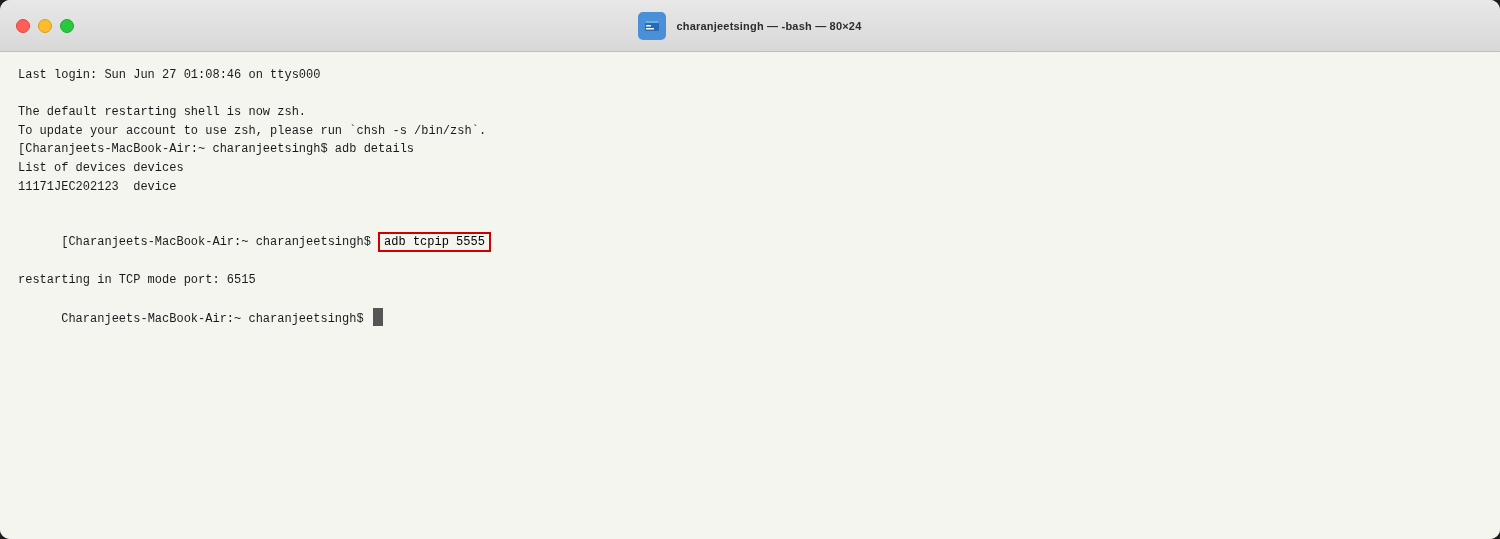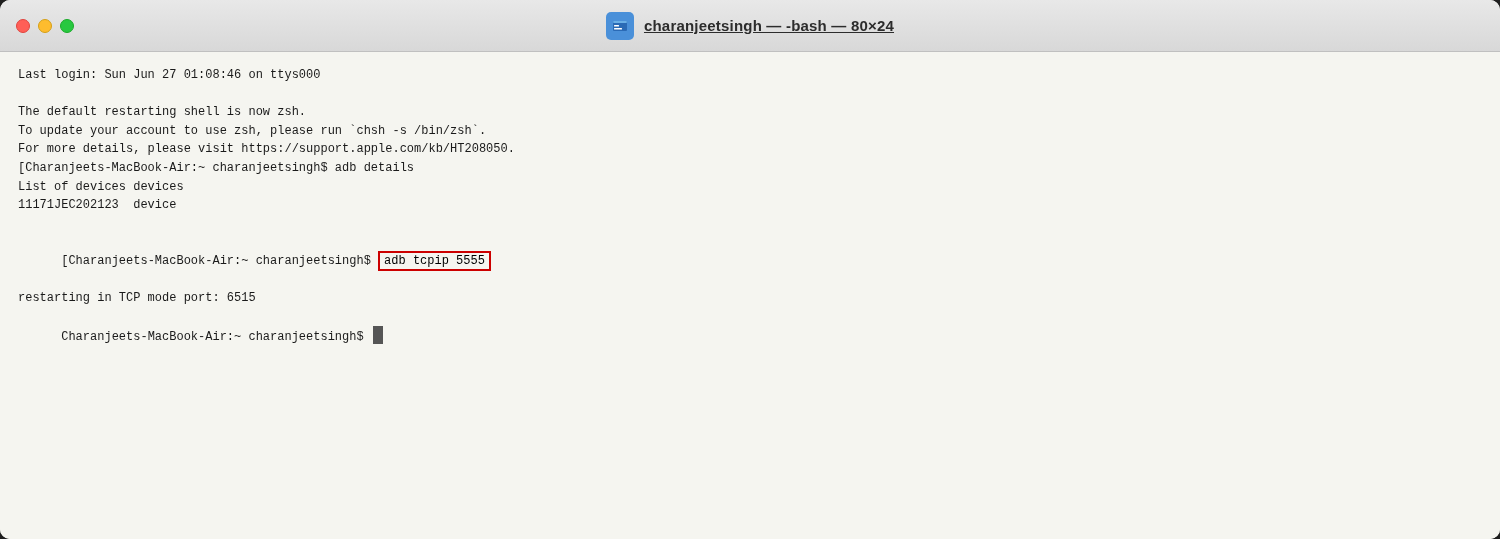--- a/index.html
+++ b/index.html
@@ -78,25 +78,24 @@
       background: #4a90d9;
       border-radius: 5px;
       display: flex;
       align-items: center;
       justify-content: center;
       font-size: 16px;
     }
 
     .title-text {
       font-family: -apple-system, BlinkMacSystemFont, 'Helvetica Neue', sans-serif;
-      font-size: 15px;
+      font-size: 11px;
       font-weight: 600;
       color: #2c2c2c;
       letter-spacing: 0.2px;
-      text-decoration: underline;
     }
 
     .terminal-content {
       flex: 1;
       background: #f5f5f0;
       padding: 14px 18px;
       font-size: 12px;
       line-height: 1.55;
       color: #1a1a1a;
       overflow: hidden;
@@ -150,21 +149,20 @@
       </div>
       <span class="title-text">charanjeetsingh — -bash — 80×24</span>
     </div>
   </div>
 
   <div class="terminal-content">
     <span class="line">Last login: Sun Jun 27 01:08:46 on ttys000</span>
     <span class="empty-line"></span>
     <span class="line">The default restarting shell is now zsh.</span>
     <span class="line">To update your account to use zsh, please run `chsh -s /bin/zsh`.</span>
-    <span class="line">For more details, please visit https://support.apple.com/kb/HT208050.</span>
     <span class="line">[Charanjeets-MacBook-Air:~ charanjeetsingh$ adb details</span>
     <span class="line">List of devices devices</span>
     <span class="line">11171JEC202123  device</span>
     <span class="empty-line"></span>
     <span class="line">
       <span>[Charanjeets-MacBook-Air:~ charanjeetsingh$ </span><span class="highlighted-command">adb tcpip 5555</span>
     </span>
     <span class="line">restarting in TCP mode port: 6515</span>
     <span class="line">
       <span>Charanjeets-MacBook-Air:~ charanjeetsingh$ </span><span class="cursor"></span>

